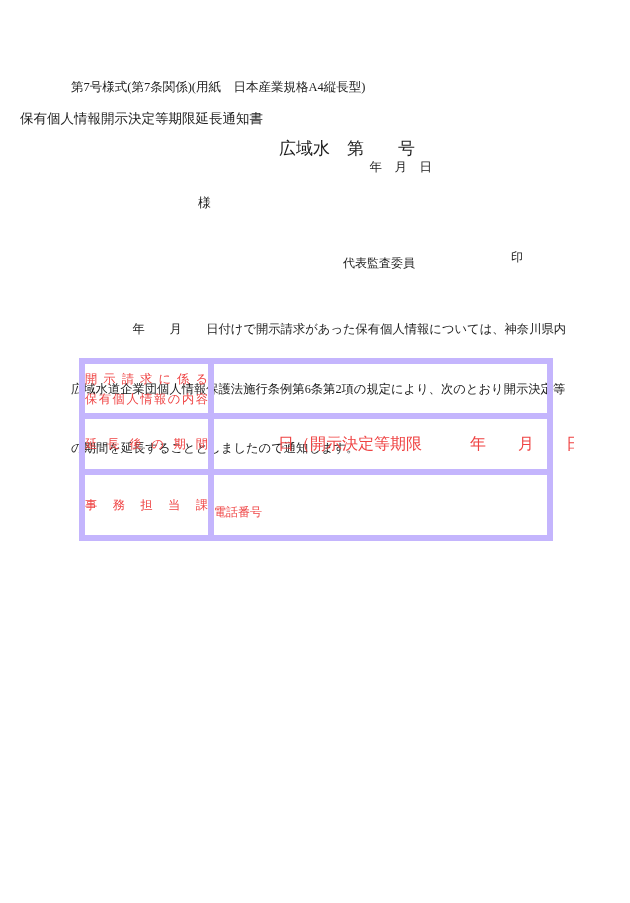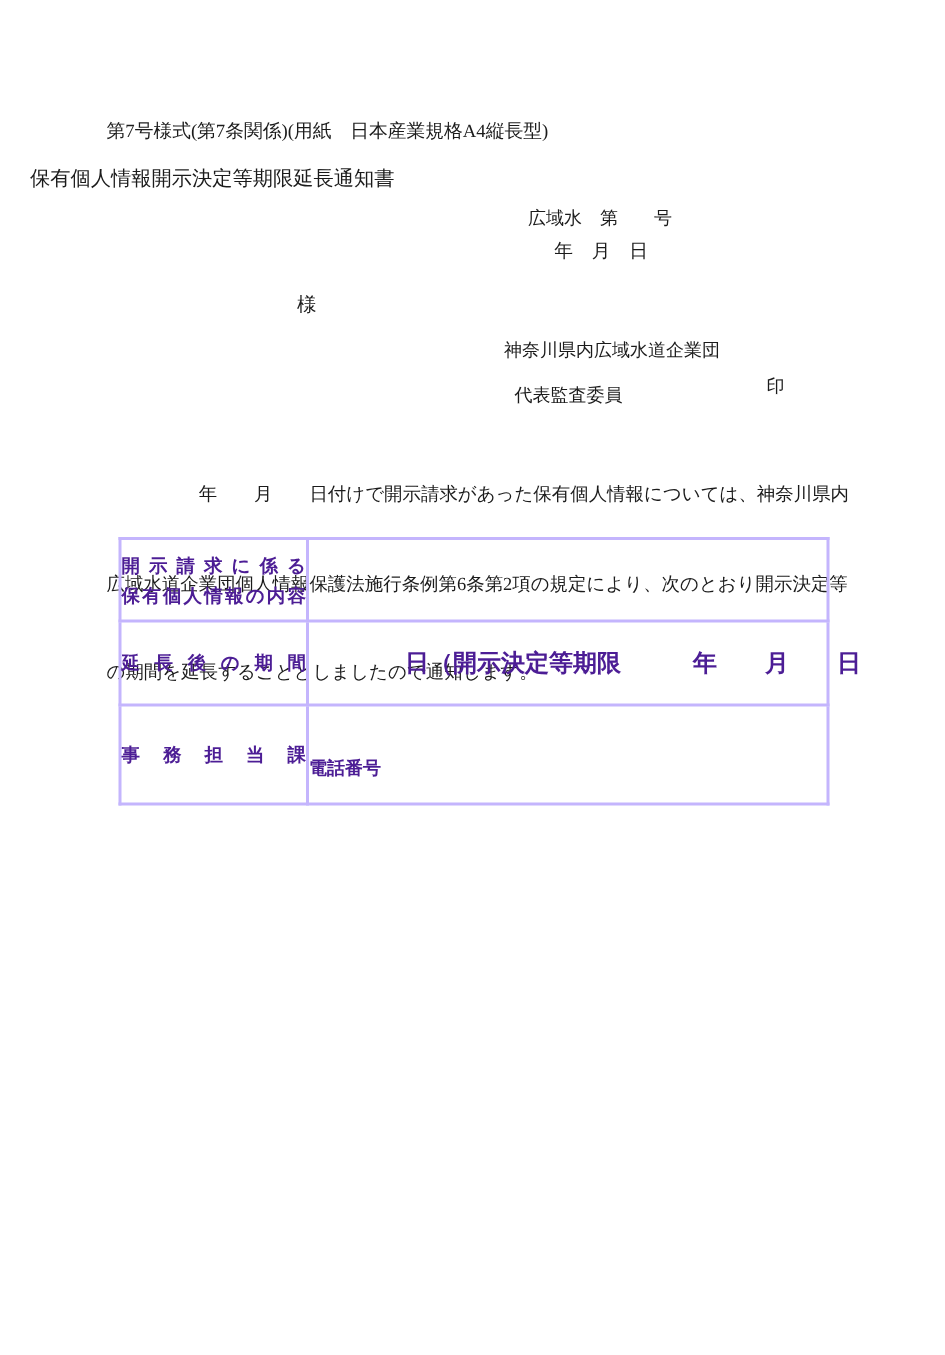--- a/index.html
+++ b/index.html
@@ -21,21 +21,21 @@
   .form-number {
     left: 71px; top: 79px;
     font-size: 12.5px;
   }
   .doc-title {
     left: 20px; right: 0; top: 110px;
     text-align: left;
     font-size: 13.5px;
     white-space: pre;
   }
-  .doc-number { right: 126px; top: 137px; font-size: 12px; }
+  .doc-number { right: 159px; top: 137px; font-size: 17px; }
   .doc-date   { right: 142px; top: 159px; font-size: 12.5px; margin-left: 16px; }
   .addressee  { left: 198px; top: 194px; font-size: 13px; }
   .sender-org   { left: 336px; top: 225px; font-size: 12px; }
   .sender-title { left: 343px; top: 255px; font-size: 12px; }
   .seal         { left: 511px; top: 249px; font-size: 12px; }
 
   .body-par {
     left: 71px; top: 281px;
     width: 492px;
     font-size: 12.3px;
@@ -44,25 +44,24 @@
   .body-par div { white-space: pre; }
 
   table.form-table {
     position: absolute;
     left: 79px; top: 358px;
     width: 474px;
     border-collapse: collapse;
     table-layout: fixed;
   }
   table.form-table td {
-    border: 2px solid #c4b5fd;
+    border: 6px solid #c4b5fd;
     padding: 0;
     font-size: 12.3px;
-    color: #4c1d95;
-    font-weight: bold;
+    color: #ef4444;
   }
   td.label-cell {
     width: 123px;
     vertical-align: middle;
     padding: 0 7px;
   }
   td.label-cell .jline {
     text-align: justify;
     text-align-last: justify;
     line-height: 20px;
@@ -93,21 +92,20 @@
   <div class="abs form-number">第7号様式(第7条関係)(用紙　日本産業規格A4縦長型)</div>
 
   <div class="abs doc-title">保有個人情報開示決定等期限延長通知書</div>
 
   <div class="abs doc-number">広域水　第　　号</div>
 
   <div class="abs doc-date">年　月　日</div>
 
   <div class="abs addressee">様</div>
 
-  <div class="abs sender-org">神奈川県内広域水道企業団</div>
 
   <div class="abs sender-title">代表監査委員</div>
 
   <div class="abs seal">印</div>
 
   <div class="abs body-par">
     <div>　　　　　年　　月　　日付けで開示請求があった保有個人情報については、神奈川県内</div>
     <div>広域水道企業団個人情報保護法施行条例第6条第2項の規定により、次のとおり開示決定等</div>
     <div>の期間を延長することとしましたので通知します。</div>
   </div>

